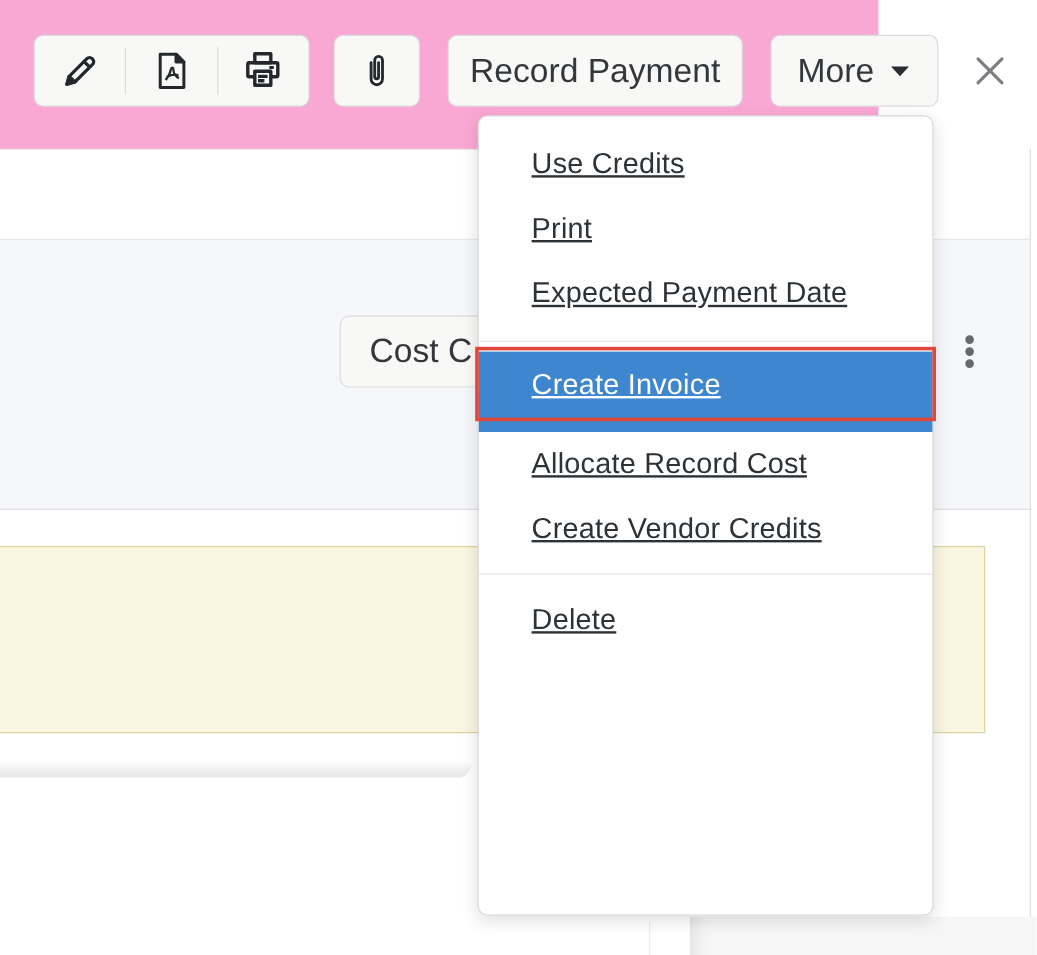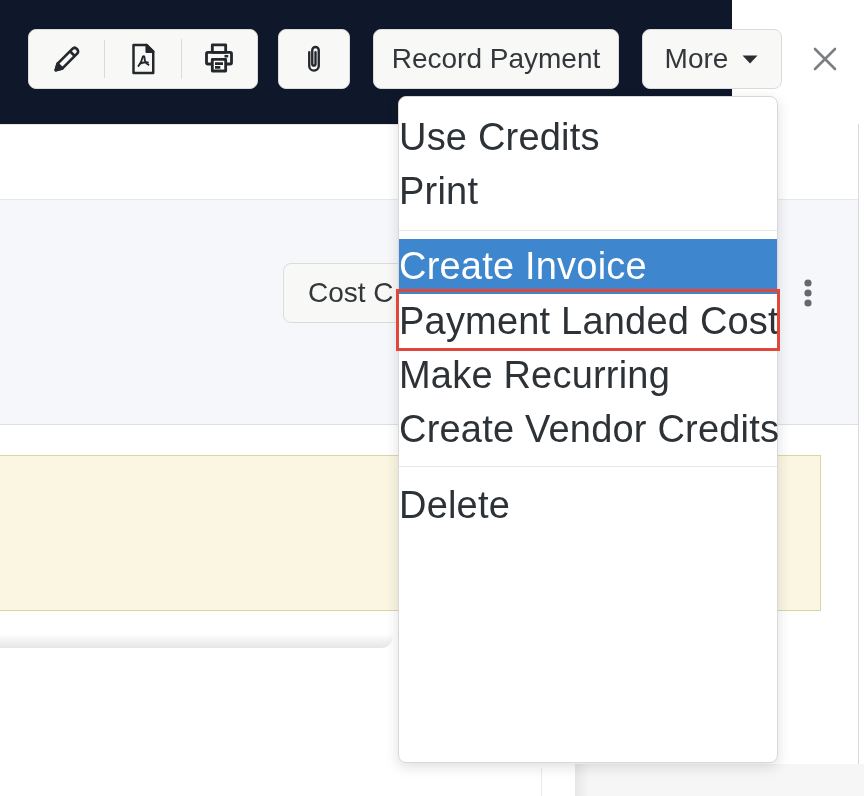--- a/index.html
+++ b/index.html
@@ -1,21 +1,21 @@
 <!DOCTYPE html>
 <html style="--highlight-blue: #3e86ce; --annotation-red: #e1463a; --panel-bg: #f5f7fa; --banner-bg: #faf6e2; --banner-border: #ddd59f;"><head>
 <meta charset="utf-8">
 <style>
   html,body{margin:0;padding:0;background:#fff;}
   .screen{
     position:relative;width:864px;height:796px;overflow:hidden;background:#fff;
     font-family:"Liberation Sans","DejaVu Sans",sans-serif;color:#2e3338;
   }
   
-  .toolbar{position:absolute;left:0;top:0;width:732px;height:124px;background:#0f172a;border-bottom:1px solid #e6e6e6;z-index:3;}
+  .toolbar{position:absolute;left:0;top:0;width:732px;height:124px;background:#f9a8d4;border-bottom:1px solid #e6e6e6;z-index:3;}
   .btn{
     box-sizing:border-box;background:#f8f8f7;border:1px solid #dbdbdb;border-radius:8px;
     display:flex;align-items:center;justify-content:center;cursor:pointer;
   }
   .icon-group{position:absolute;left:28px;top:29px;width:230px;height:60px;display:flex;overflow:hidden;padding:0;}
   .icon-group .seg{flex:1 1 0;display:flex;align-items:center;justify-content:center;border-left:1px solid #dbdbdb;cursor:pointer;}
   .icon-group .seg:first-child{border-left:none;}
   .clip-btn{position:absolute;left:278px;top:29px;width:72px;height:60px;}
   .record-btn{position:absolute;left:373px;top:29px;width:246px;height:60px;font-size:28px;color:#33373c;}
   .more-btn{position:absolute;left:642px;top:29px;width:140px;height:60px;font-size:28px;color:#33373c;gap:13px;text-align:center;}
@@ -41,22 +41,22 @@
   .bottom-block{
     position:absolute;left:575px;top:764px;width:289px;height:32px;z-index:1;
     background:linear-gradient(to right,#e7e7e7,#f6f6f6 14px);
   }
   
   .menu{
     position:absolute;left:398px;top:96px;width:380px;height:667px;box-sizing:border-box;
     background:#fff;border:1px solid #d8d8d8;border-radius:8px;
     box-shadow:0 4px 14px rgba(0,0,0,0.13);z-index:10;padding-top:13px;
   }
-  .menu-item{height:54px;line-height:54px;font-size:38px;color:#2d3237;letter-spacing:.2px;white-space:nowrap;cursor:pointer;}
-  .menu-item.highlighted{height:55px;line-height:55px;background:var(--highlight-blue);color:#ffffff;}
+  .menu-item{height:54px;line-height:54px;padding-left:44px;font-size:24px;color:#2d3237;letter-spacing:.2px;white-space:nowrap;cursor:pointer;text-decoration:underline;}
+  .menu-item.highlighted{height:67px;line-height:55px;background:var(--highlight-blue);color:#ffffff;}
   .menu-divider{border:none;border-top:1px solid #e7e7e7;margin:0;}
   .div1{margin-top:12px;margin-bottom:8px;}
   .div2{margin-top:10px;margin-bottom:11px;}
   
   .annotation{
     position:absolute;left:396px;top:289px;width:384px;height:62px;box-sizing:border-box;
     border:3px solid var(--annotation-red);z-index:11;pointer-events:none;
   }
   svg{display:block;}
 </style>
@@ -146,24 +146,24 @@
     <svg width="16" height="36" viewBox="0 0 16 36" fill="#65696d">
       <circle cx="8" cy="7" r="3.6"></circle>
         <circle cx="8" cy="17" r="3.6"></circle>
         <circle cx="8" cy="27" r="3.6"></circle>
     </svg>
   </div>
 
   <div class="menu">
     <div class="menu-item"><span>Use Credits</span></div>
     <div class="menu-item"><span>Print</span></div>
+    <div class="menu-item"><span>Expected Payment Date</span></div>
     <hr class="menu-divider div1">
     <div class="menu-item highlighted"><span>Create Invoice</span></div>
-    <div class="menu-item"><span>Payment Landed Cost</span></div>
-    <div class="menu-item"><span>Make Recurring</span></div>
+    <div class="menu-item"><span>Allocate Record Cost</span></div>
     <div class="menu-item"><span>Create Vendor Credits</span></div>
     <hr class="menu-divider div2">
     <div class="menu-item"><span>Delete</span></div>
   </div>
 
   <div class="annotation"></div>
 
 </div>
 
 </body></html>

